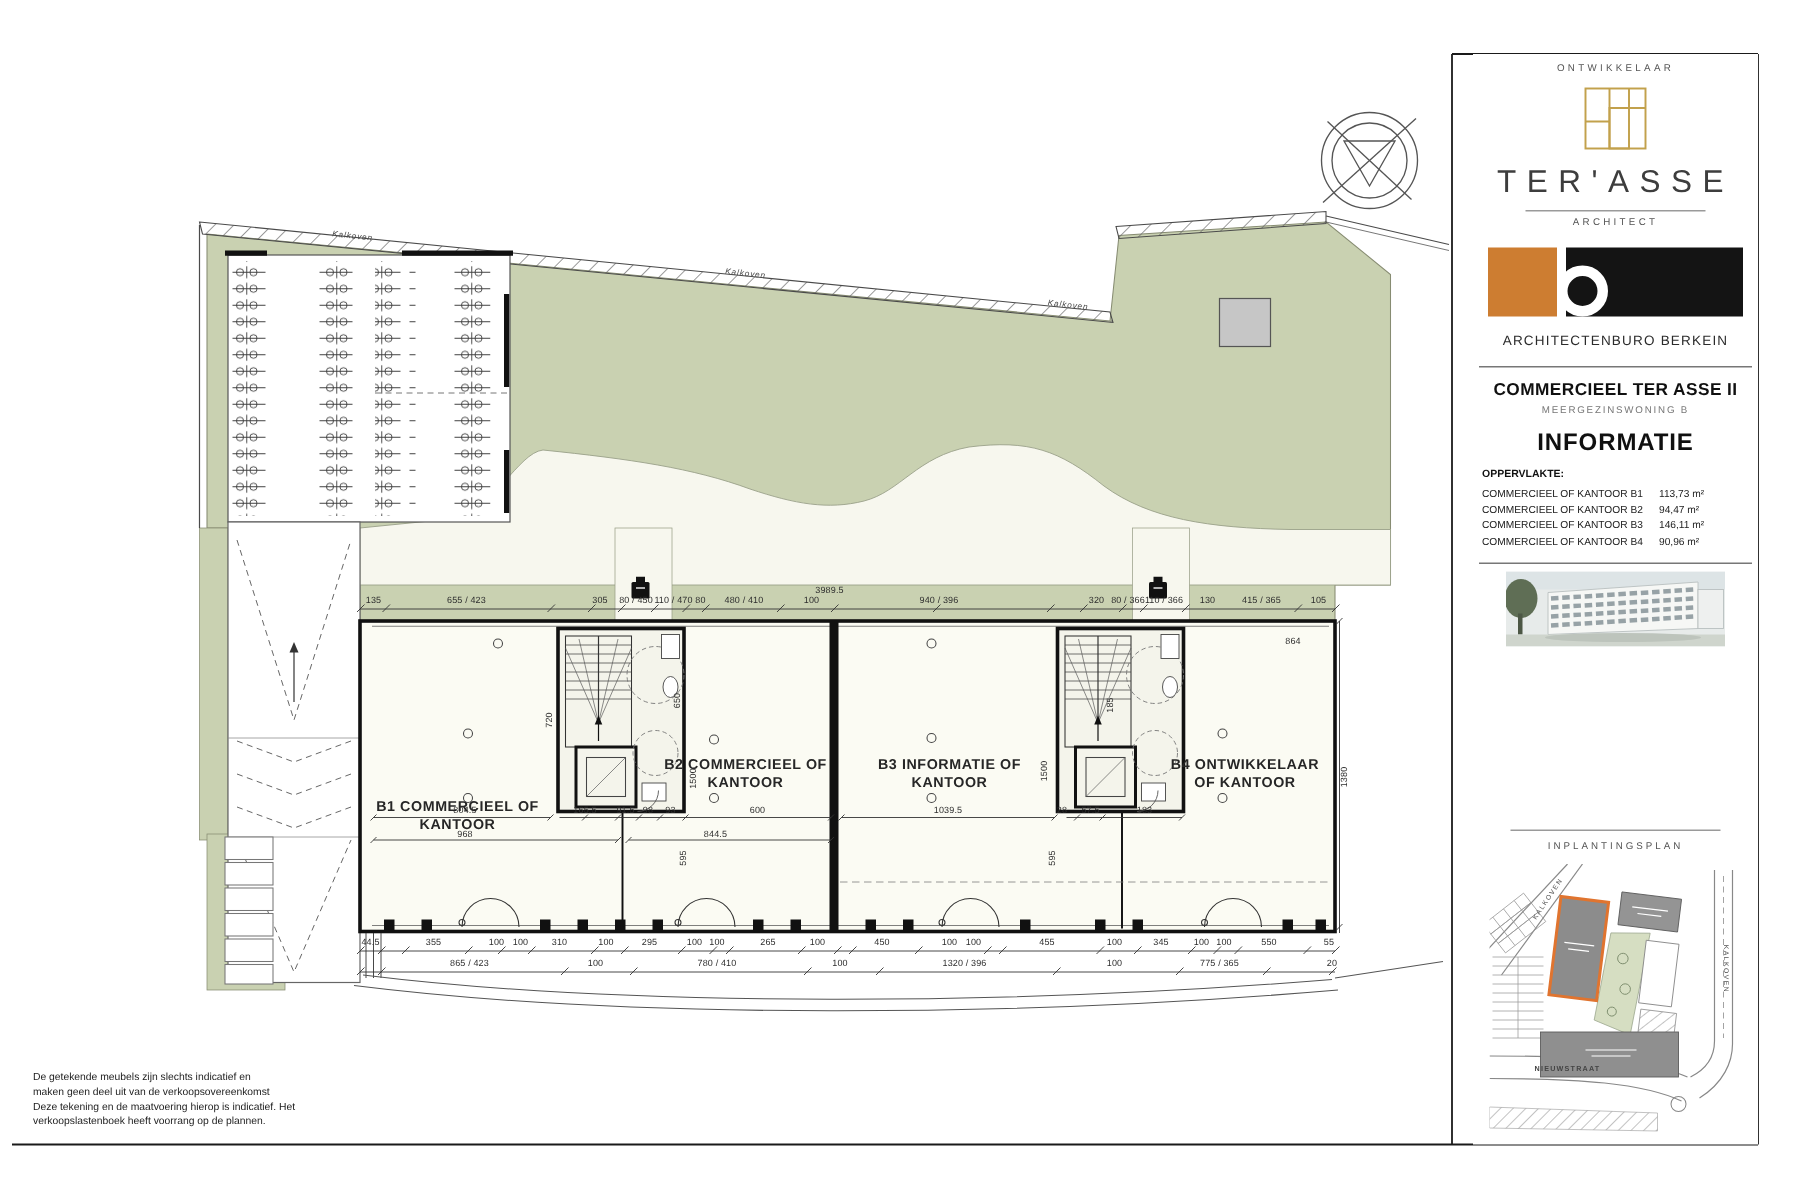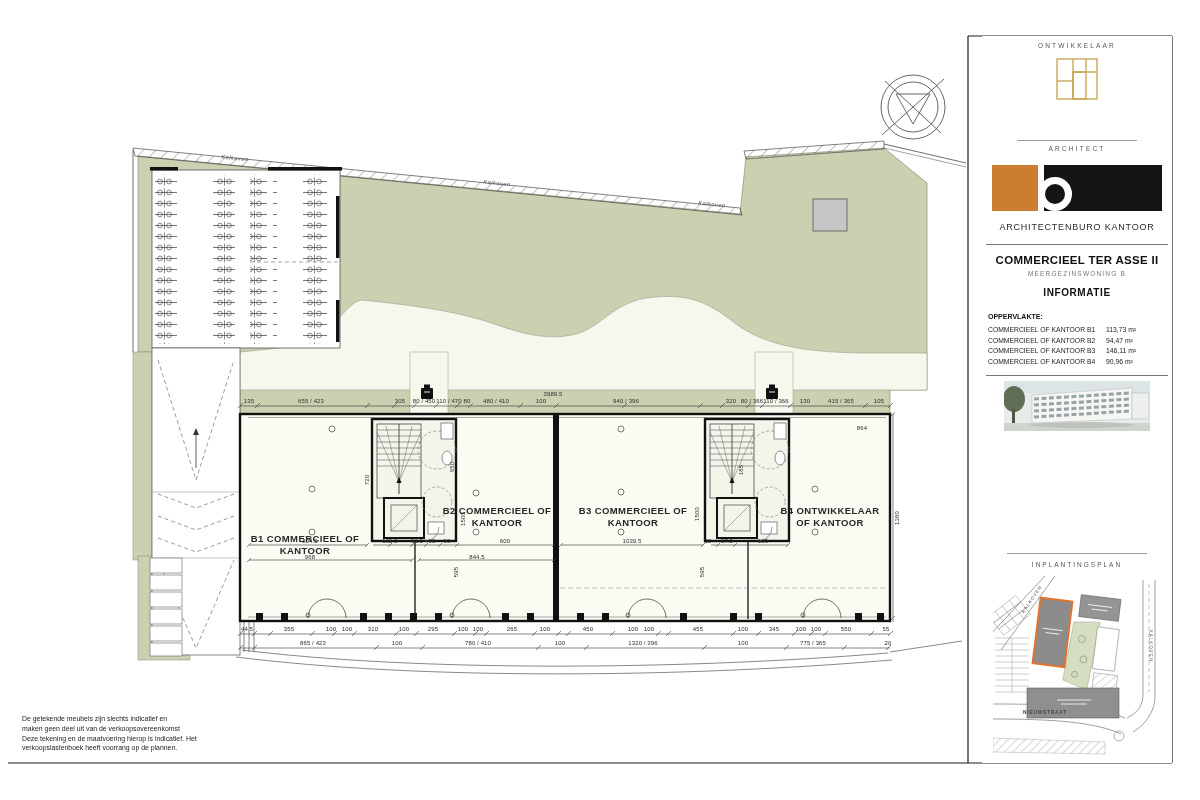--- a/index.html
+++ b/index.html
@@ -21,21 +21,21 @@
   .sb-center{position:absolute;left:0;width:190px;text-align:center;}
   .dev-label{top:6px;font-size:6.5px;letter-spacing:2.2px;color:#555;}
   .dev-name{top:74px;font-size:21px;letter-spacing:7px;color:#3d3d3d;}
   .hr{position:absolute;border-top:1px solid #9a9a9a;}
   .hr-under-dev{left:35px;top:104px;width:120px;}
   .arch-label{top:109px;font-size:6.5px;letter-spacing:2.2px;color:#555;}
   .arch-name{top:186px;font-size:9px;letter-spacing:.8px;color:#2b2b2b;}
   .hr-full1{left:4px;top:208px;width:182px;border-color:#777;}
   .proj-title{top:218px;font-size:11.5px;font-weight:bold;color:#101010;letter-spacing:.3px;}
   .proj-sub{top:234px;font-size:6.5px;letter-spacing:1.2px;color:#777;}
-  .info-title{top:251px;font-size:10px;font-weight:bold;color:#101010;letter-spacing:.6px;}
+  .info-title{top:251px;font-size:16px;font-weight:bold;color:#101010;letter-spacing:.6px;}
   .surface-label{position:absolute;left:6px;top:277px;font-size:7px;font-weight:bold;color:#111;}
   .area-table{position:absolute;left:6px;top:289px;width:160px;}
   .area-row{display:flex;font-size:6.8px;color:#222;line-height:10.5px;}
   .area-lbl{flex:1;}
   .area-val{width:42px;text-align:left;}
   .hr-full2{left:4px;top:339px;width:182px;border-color:#777;}
   .hr-short{left:25px;top:517px;width:140px;}
   .siteplan-label{top:525px;font-size:6.5px;letter-spacing:2px;color:#555;}
   .render-wrap{position:absolute;left:22px;top:345px;}
   .siteplan-wrap{position:absolute;left:11px;top:540px;}
@@ -295,21 +295,21 @@
       <span class="dlabel" style="left: 478px; top: 643px;">780 / 410</span>
       <span class="dlabel" style="left: 560px; top: 643px;">100</span>
       <span class="dlabel" style="left: 643px; top: 643px;">1320 / 396</span>
       <span class="dlabel" style="left: 743px; top: 643px;">100</span>
       <span class="dlabel" style="left: 813px; top: 643px;">775 / 365</span>
       <span class="dlabel" style="left: 888px; top: 643px;">20</span>
     </div>
   <div class="overlay">
       <span class="unit-label" style="left: 305px; top: 544px;">B1 COMMERCIEEL OF KANTOOR</span>
       <span class="unit-label" style="left: 497px; top: 516px;">B2 COMMERCIEEL OF KANTOOR</span>
-      <span class="unit-label" style="left: 633px; top: 516px;">B3 COMMERCIEEL OF KANTOOR</span>
+      <span class="unit-label" style="left: 633px; top: 516px;">B3 INFORMATIE OF KANTOOR</span>
       <span class="unit-label" style="left: 830px; top: 516px;">B4 ONTWIKKELAAR OF KANTOOR</span>
     </div>
   <div class="overlay">
       <span class="blabel" style="left: 235px; top: 158px; transform: translate(-50%, -50%) rotate(6deg);">Kalkoven</span>
       <span class="blabel" style="left: 497px; top: 183px; transform: translate(-50%, -50%) rotate(6deg);">Kalkoven</span>
       <span class="blabel" style="left: 712px; top: 204px; transform: translate(-50%, -50%) rotate(6deg);">Kalkoven</span>
     </div>
 
   <div class="disclaimer">
       <div>De getekende meubels zijn slechts indicatief en</div>
@@ -328,33 +328,34 @@
           <rect x="2" y="3" width="40" height="40"></rect>
           <line x1="18" y1="3" x2="18" y2="43"></line>
           <line x1="2" y1="25" x2="18" y2="25"></line>
           <line x1="18" y1="16" x2="42" y2="16"></line>
           <line x1="31" y1="3" x2="31" y2="16"></line>
           <rect x="18" y="16" width="13" height="27"></rect>
         </g>
       </svg>
     </div>
 
+    <div class="sb-center dev-name">TER'ASSE</div>
     <div class="hr hr-under-dev"></div>
 
     <div class="sb-center arch-label">ARCHITECT</div>
 
     <div class="logo2-wrap">
       <svg width="170" height="48" viewBox="0 0 170 48">
         <rect x="0" y="1" width="46" height="46" fill="#cd7d31"></rect>
         <rect x="52" y="1" width="118" height="46" fill="#141414"></rect>
         <circle cx="63" cy="30" r="13.5" fill="none" stroke="#ffffff" stroke-width="7"></circle>
       </svg>
     </div>
 
-    <div class="sb-center arch-name">ARCHITECTENBURO KANTOOR</div>
+    <div class="sb-center arch-name">ARCHITECTENBURO BERKEIN</div>
 
     <div class="hr hr-full1"></div>
 
     <div class="sb-center proj-title">COMMERCIEEL TER ASSE II</div>
     <div class="sb-center proj-sub">MEERGEZINSWONING B</div>
     <div class="sb-center info-title">INFORMATIE</div>
 
     <div class="surface-label">OPPERVLAKTE:</div>
     <div class="area-table">
         <div class="area-row">

